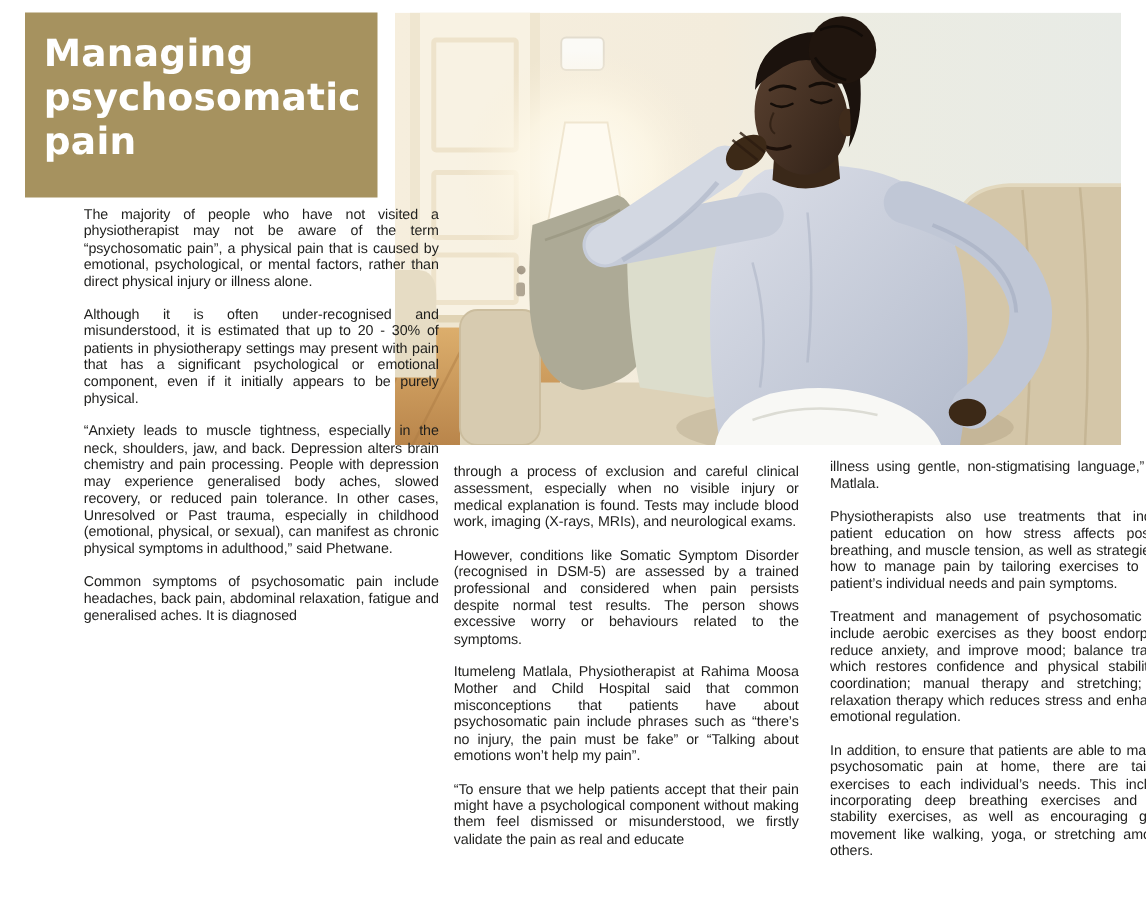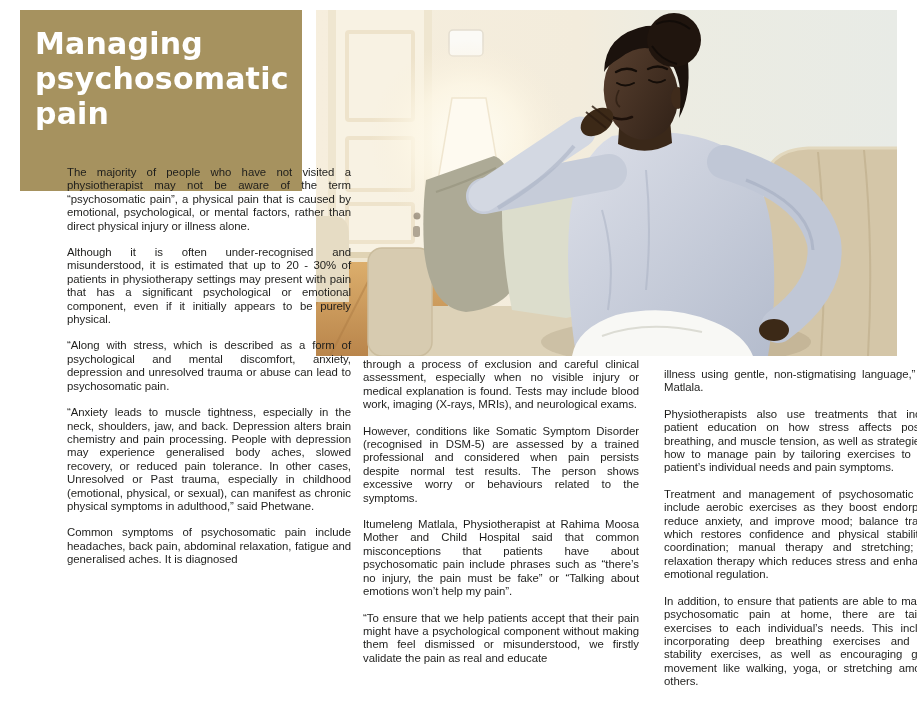--- a/index.html
+++ b/index.html
@@ -7,21 +7,21 @@
     width: 917px; height: 723px;
     overflow: hidden;
     background: #ffffff;
     font-family: "Liberation Sans", sans-serif;
   }
   .page { position: absolute; inset: 0; background: #ffffff; }
 
   .title-box {
     position: absolute;
     left: 20px; top: 10px;
-    width: 282px; height: 181px;
+    width: 282px; height: 148px;
     box-sizing: border-box;
     padding: 16px 10px 0 15px;
   }
   .title-box h1 {
     margin: 0;
     color: #ffffff;
     font-size: 30px;
     line-height: 35px;
     font-weight: bold;
     letter-spacing: 0.2px;
@@ -39,21 +39,21 @@
   .col {
     position: absolute;
     text-align: justify;
     font-size: 11.4px;
     line-height: 13.4px;
     letter-spacing: -0.05px;
     margin-left: 47px;
   }
   .col p { margin: 0 0 13px 0; }
   .col-1 { left: 20px;  top: 166px; width: 284px; }
-  .col-2 { left: 316px; top: 358px; width: 276px; }
+  .col-2 { left: 316px; top: 372px; width: 276px; }
   .col-3 { left: 617px; top: 368px; width: 278px; }
 </style>
 </head>
 <body>
 
 <div class="page">
 
   <div class="title-box" style="background: rgb(166, 146, 95);">
     <h1>Managing psychosomatic pain</h1>
   </div>
@@ -164,21 +164,20 @@
 
         <path d="M256,346 Q261,318 300,305 Q352,293 398,312 Q428,324 437,346 Z" fill="#f8f8f5"></path>
         <path d="M286,326 Q330,310 386,322" stroke="#dcdcd4" stroke-width="2" fill="none"></path>
       </g>
     </svg>
   </div>
 
   <div class="col col-1" style="color: rgb(30, 30, 28);">
     <p>The majority of people who have not visited a physiotherapist may not be aware of the term “psychosomatic pain”, a physical pain that is caused by emotional, psychological, or mental factors, rather than direct physical injury or illness alone.</p>
     <p>Although it is often under-recognised and misunderstood, it is estimated that up to 20 - 30% of patients in physiotherapy settings may present with pain that has a significant psychological or emotional component, even if it initially appears to be purely physical.</p>
-    <p>“Along with stress, which is described as a form of psychological and mental discomfort, anxiety, depression and unresolved trauma or abuse can lead to psychosomatic pain.</p>
     <p>“Anxiety leads to muscle tightness, especially in the neck, shoulders, jaw, and back. Depression alters brain chemistry and pain processing. People with depression may experience generalised body aches, slowed recovery, or reduced pain tolerance. In other cases, Unresolved or Past trauma, especially in childhood (emotional, physical, or sexual), can manifest as chronic physical symptoms in adulthood,” said Phetwane.</p>
     <p>Common symptoms of psychosomatic pain include headaches, back pain, abdominal relaxation, fatigue and generalised aches. It is diagnosed</p>
   </div>
 
   <div class="col col-2" style="color: rgb(30, 30, 28);">
     <p>through a process of exclusion and careful clinical assessment, especially when no visible injury or medical explanation is found. Tests may include blood work, imaging (X-rays, MRIs), and neurological exams.</p>
     <p>However, conditions like Somatic Symptom Disorder (recognised in DSM-5) are assessed by a trained professional and considered when pain persists despite normal test results. The person shows excessive worry or behaviours related to the symptoms.</p>
     <p>Itumeleng Matlala, Physiotherapist at Rahima Moosa Mother and Child Hospital said that common misconceptions that patients have about psychosomatic pain include phrases such as “there’s no injury, the pain must be fake” or “Talking about emotions won’t help my pain”.</p>
     <p>“To ensure that we help patients accept that their pain might have a psychological component without making them feel dismissed or misunderstood, we firstly validate the pain as real and educate</p>
   </div>

